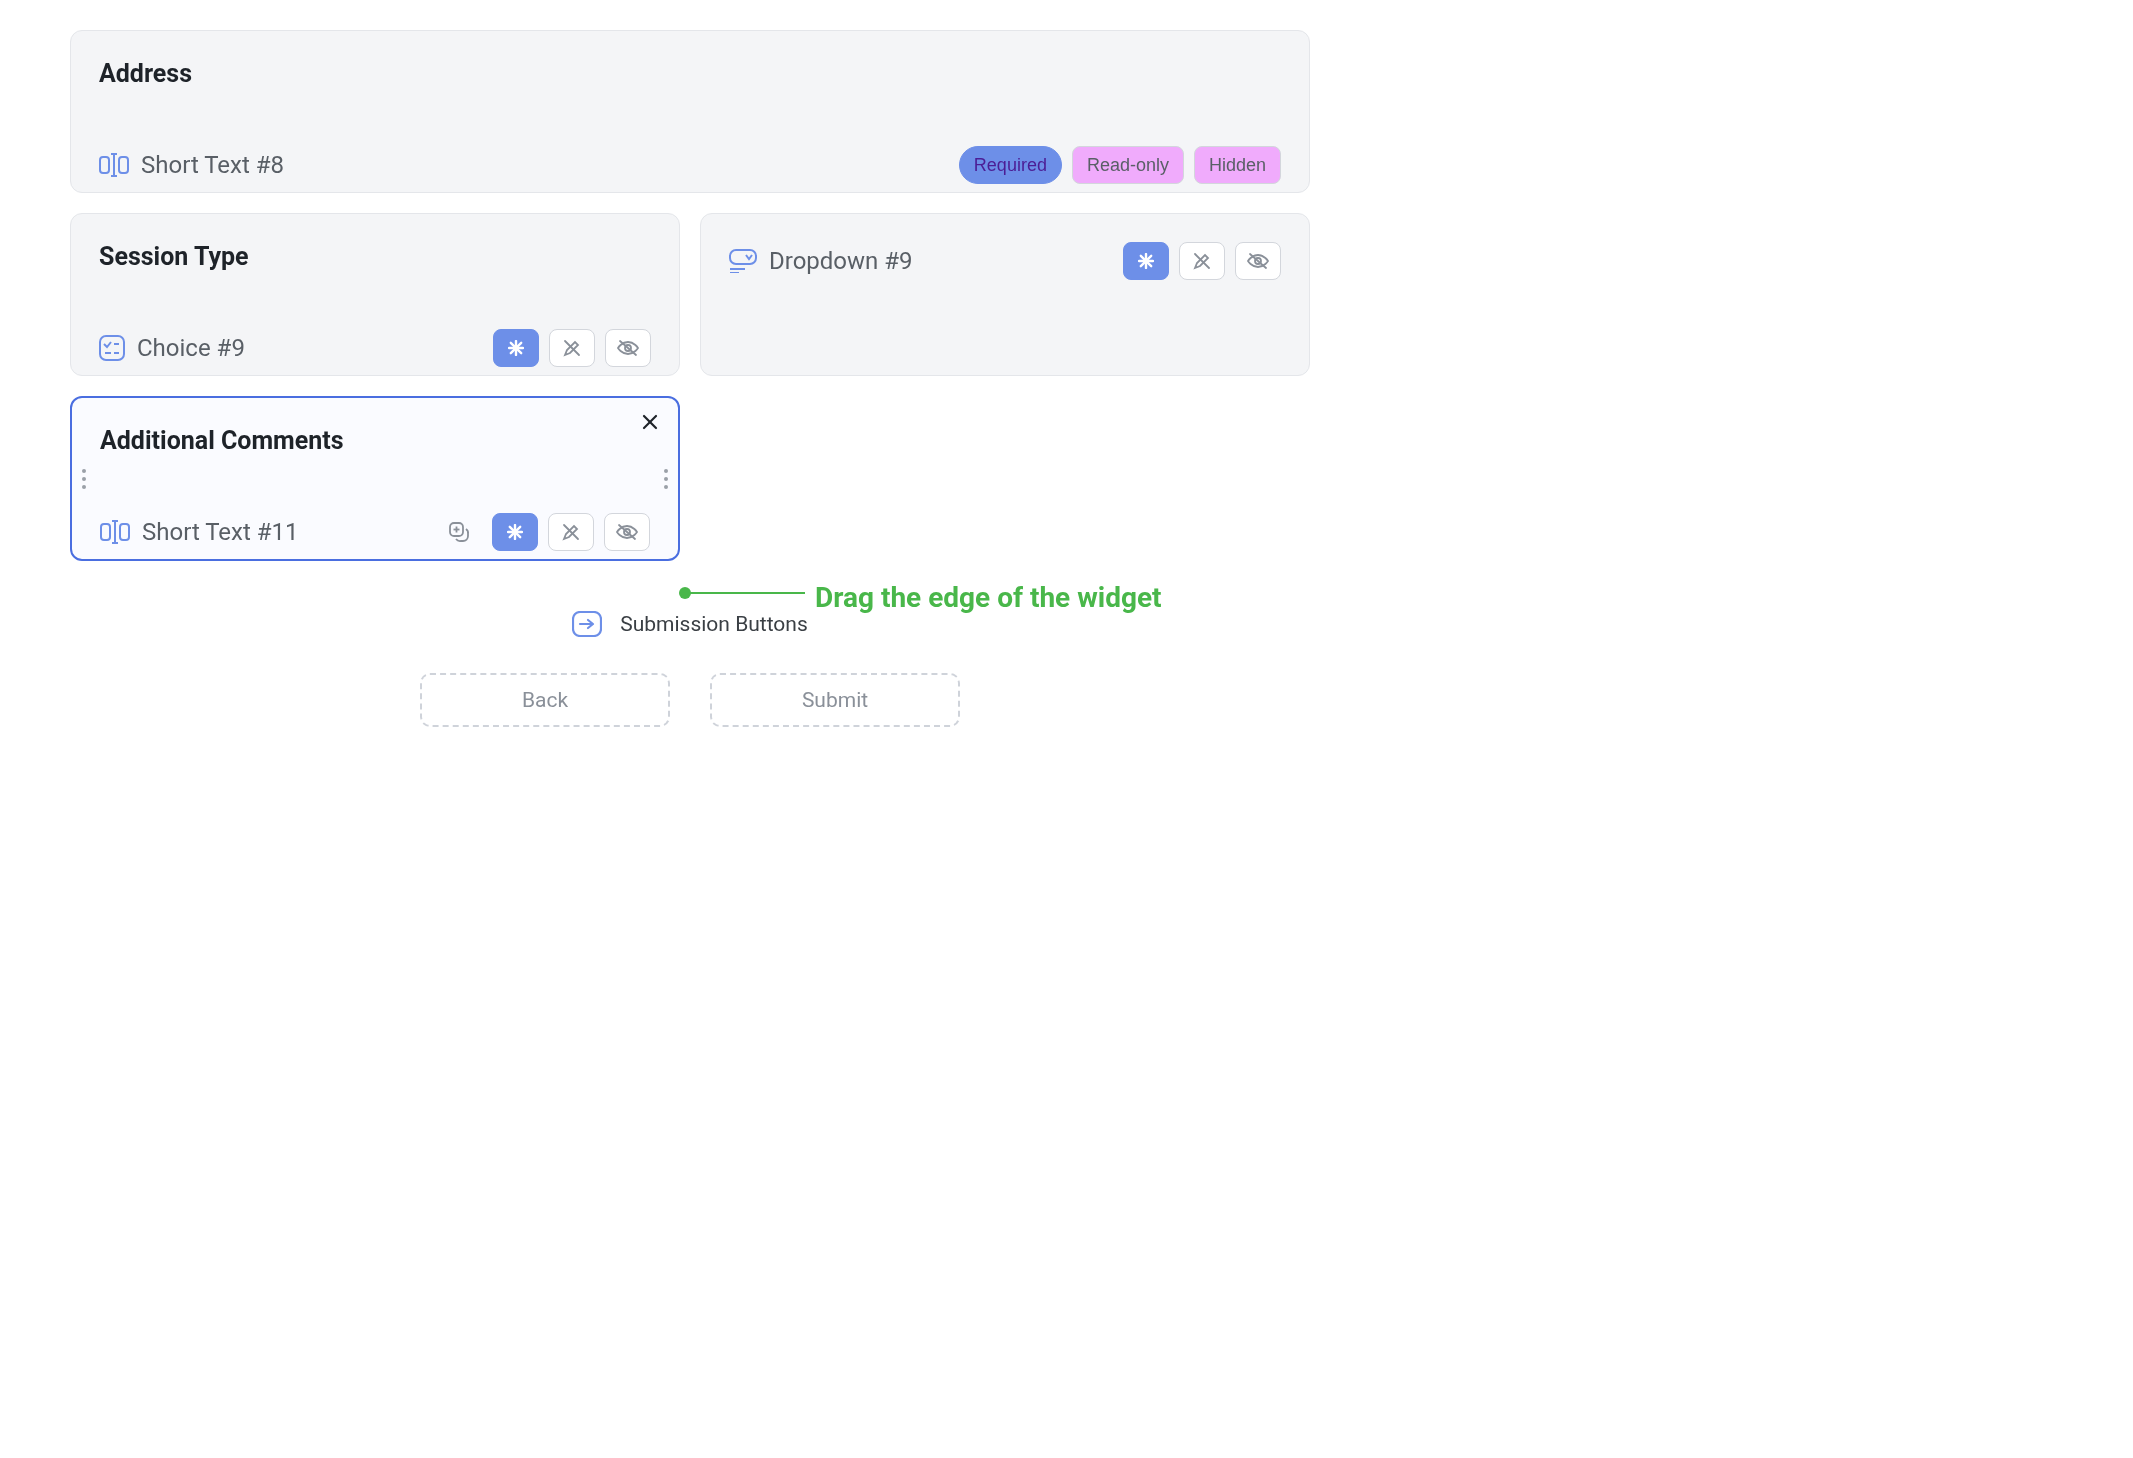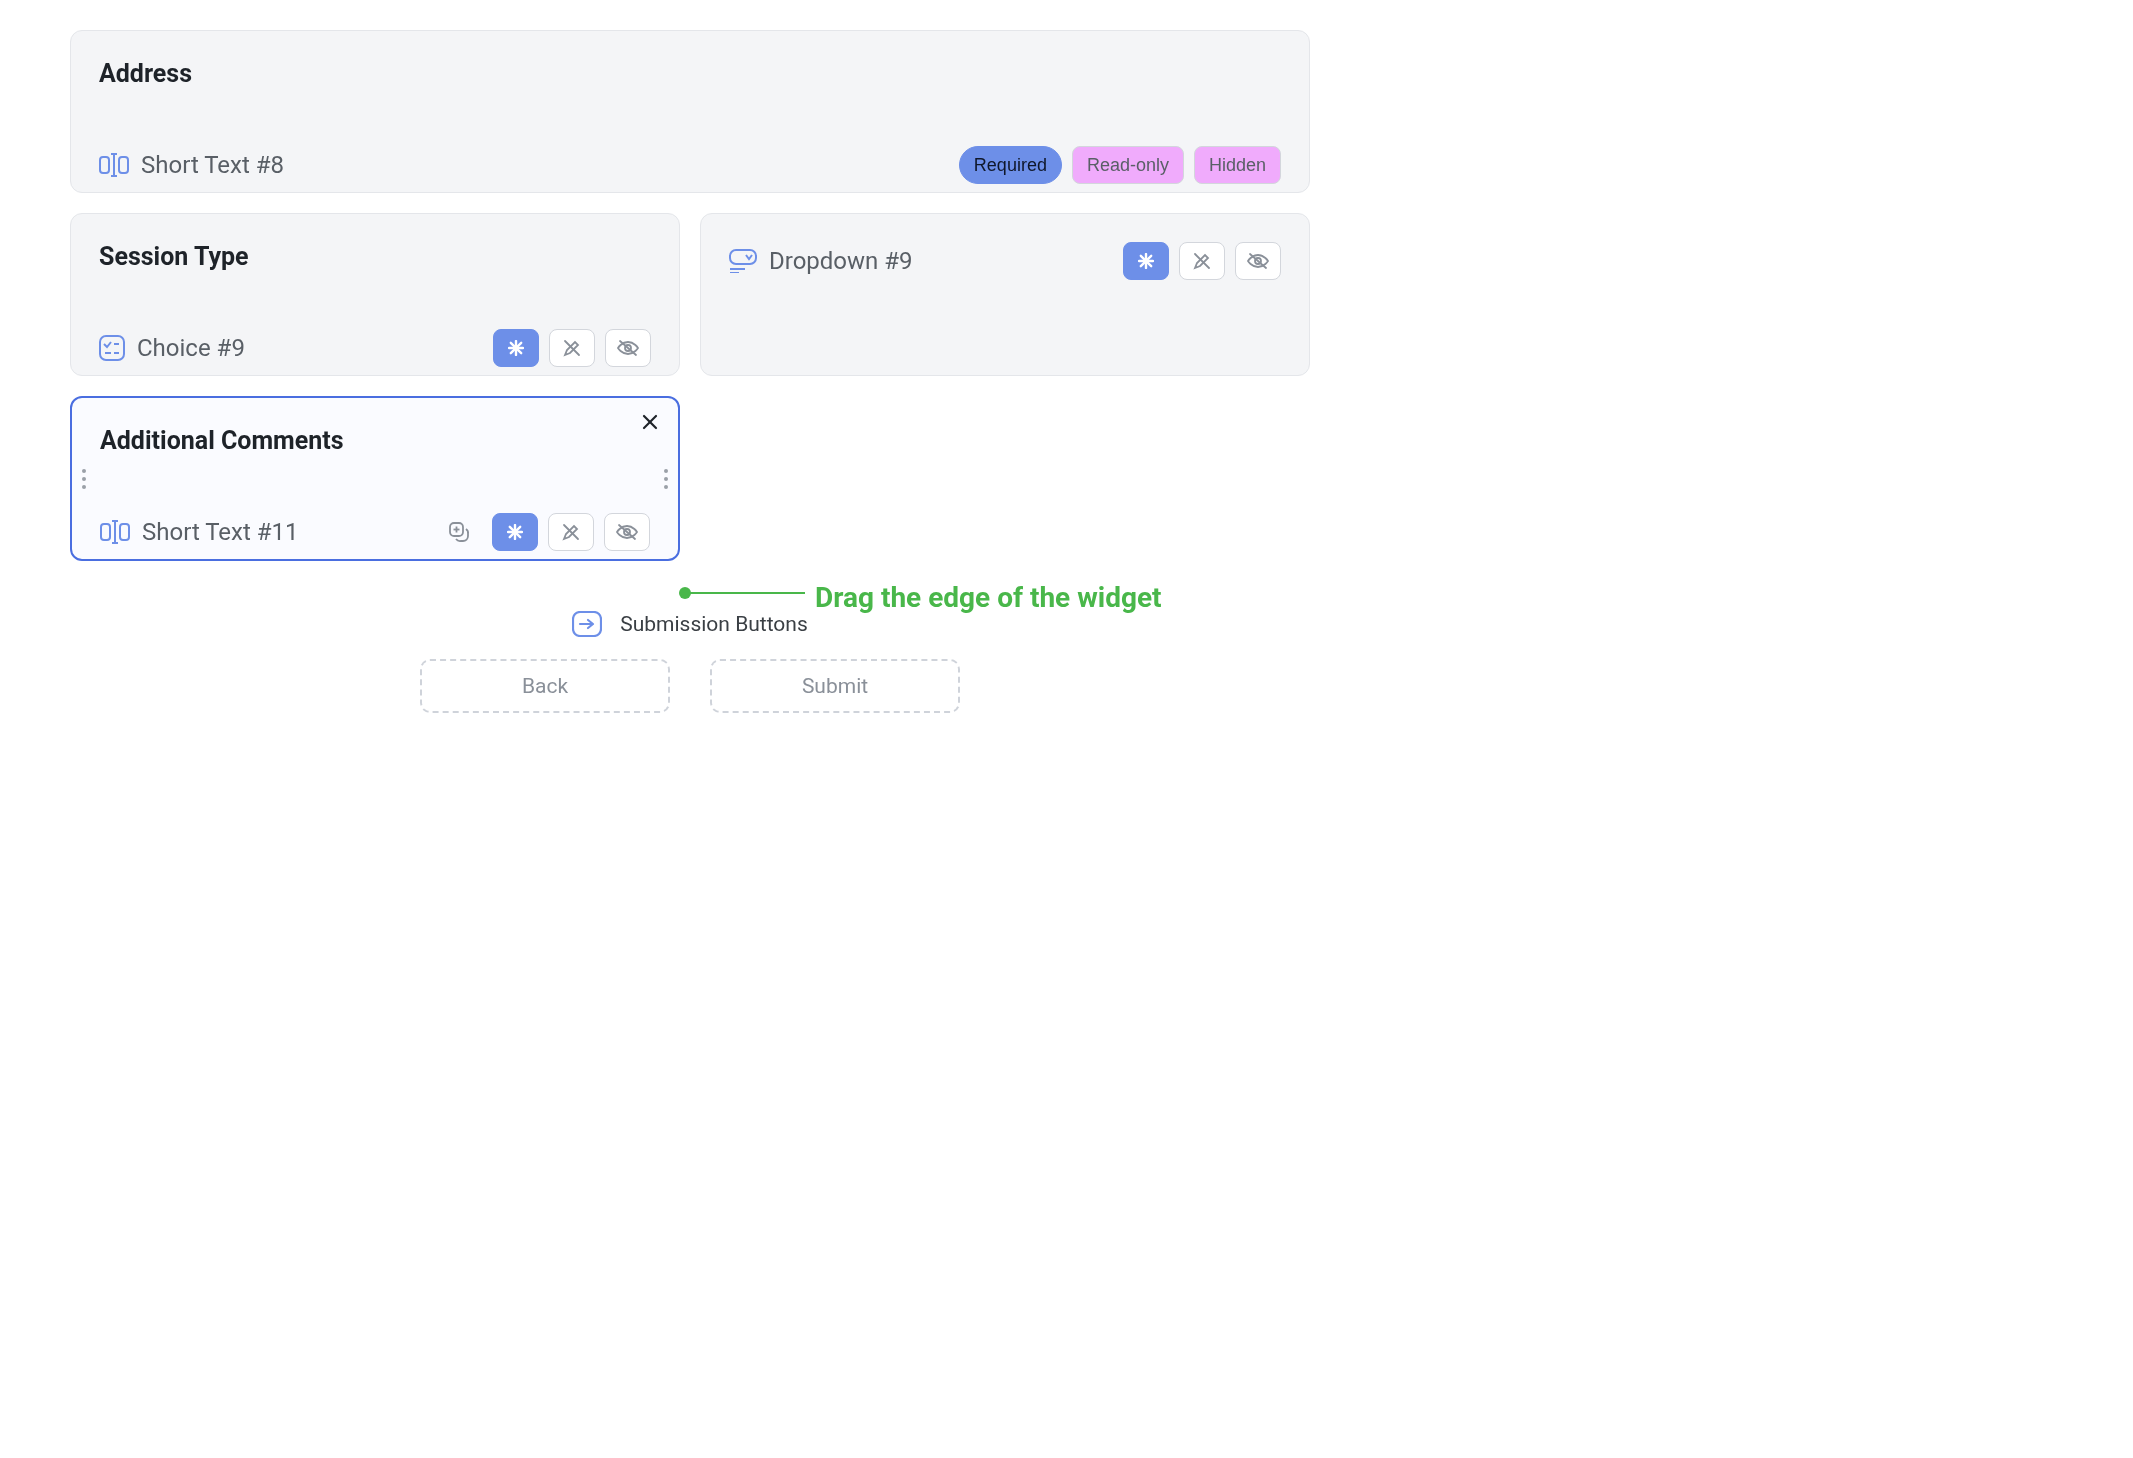--- a/index.html
+++ b/index.html
@@ -69,21 +69,21 @@
     border-radius: 8px;
     border: 1px solid #d3d6dc;
     background: #f0abfc;
     color: var(--grey-label);
     font-size: 18px;
     cursor: pointer;
   }
   .pill.active {
     background: var(--blue);
     border-color: var(--blue);
-    color: #0f172a;
+    color: #4c1d95;
     border-radius: 19px;
   }
   .icon-btn {
     width: 46px;
     height: 38px;
     border-radius: 8px;
     border: 1px solid #d3d6dc;
     background: #fff;
     display: inline-flex;
     align-items: center;
@@ -143,21 +143,21 @@
   .submission-section {
     margin-top: 50px;
     text-align: center;
   }
   .sub-header {
     display: inline-flex;
     align-items: center;
     gap: 18px;
     font-size: 21px;
     color: var(--grey-text);
-    margin-bottom: 22px;
+    margin-bottom: 36px;
   }
   .sub-btns { display: flex; justify-content: center; gap: 40px; }
   .dashed-btn {
     width: 250px;
     height: 54px;
     border: 2px dashed #cfd3da;
     border-radius: 10px;
     display: flex;
     align-items: center;
     justify-content: center;

